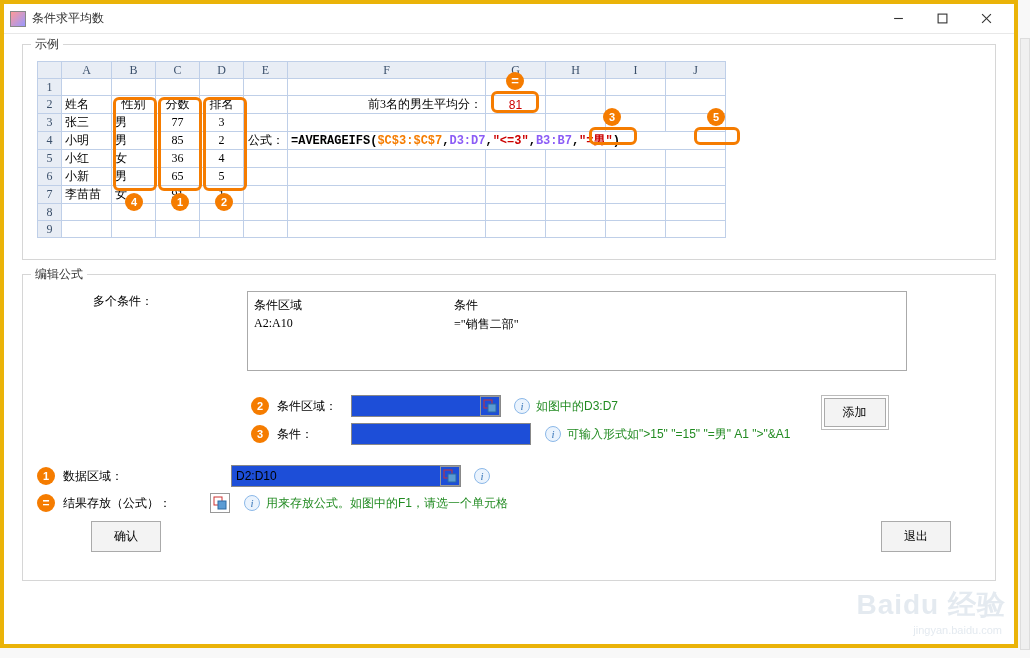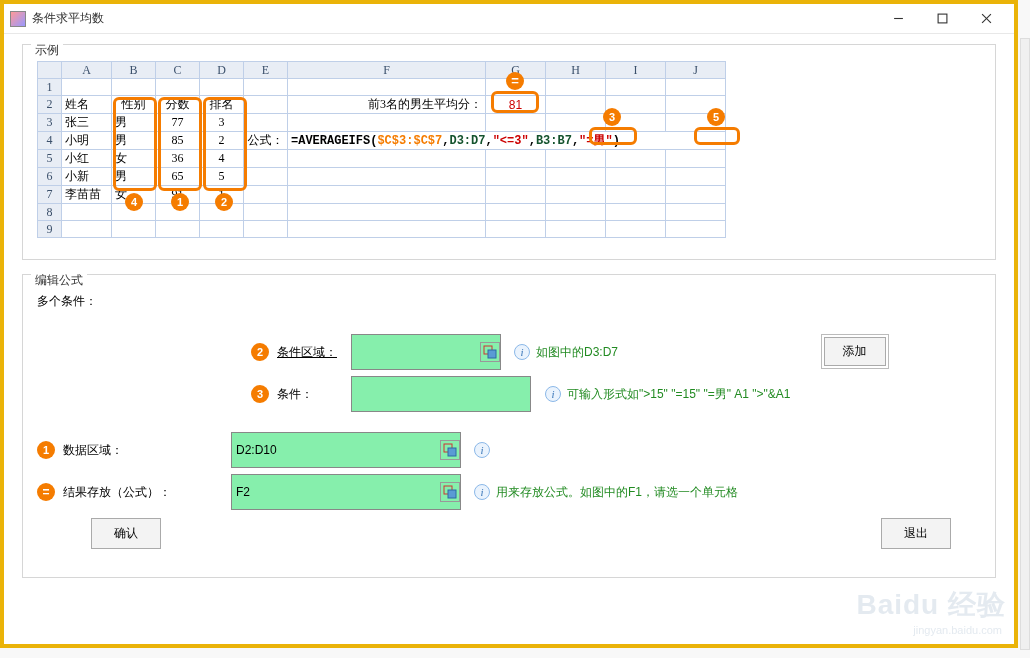--- a/index.html
+++ b/index.html
@@ -6,46 +6,46 @@
     body { font-family: "Microsoft YaHei", SimSun, Arial, sans-serif; font-size: 12px; background: #f8f8f8; width: 1030px; height: 658px; overflow: hidden; position: relative; }
     .window { background: #fff; border: 4px solid #eab308; width: 1018px; height: 648px; margin: 0; }
     .titlebar { height: 30px; display: flex; align-items: center; padding: 0 6px; border-bottom: 1px solid #e8e8e8; }
     .titlebar .appicon { width: 16px; height: 16px; background: linear-gradient(135deg,#f99,#99f); margin-right: 6px; border: 1px solid #888; }
     .titlebar .title { color: #333; flex: 1; }
     .winbtns { display: flex; gap: 0; }
     .winbtn { width: 44px; height: 28px; display: flex; align-items: center; justify-content: center; color: #333; }
     .winbtn svg { width: 11px; height: 11px; }
     .body { padding: 10px 18px; }
     .fieldset { border: 1px solid #d6d6d6; padding: 16px 14px 18px; position: relative; margin-bottom: 14px; }
-    .fieldset-legend { position: absolute; top: -9px; left: 8px; background: #fff; padding: 0 4px; color: #333; margin-top: 6px; }
+    .fieldset-legend { position: absolute; top: -9px; left: 8px; background: #fff; padding: 0 4px; color: #333; }
     
     .sheet { border-collapse: collapse; font-family: SimSun, serif; font-size: 12px; }
     .sheet td { border: 1px solid #bfcfe8; height: 17px; padding: 0 3px; text-align: center; color: #000; background: #fff; white-space: nowrap; }
     .sheet td.rowhdr, .sheet td.colhdr { background: #e8edf5; color: #3b506b; font-weight: normal; }
     .sheet td.corner { background: #e8edf5; }
     .sheet td.left { text-align: left; }
     .sheet td.red { color: #c00; font-family: Arial, sans-serif; }
     .col-A{width:50px}.col-B{width:44px}.col-C{width:44px}.col-D{width:44px}.col-E{width:44px}.col-F{width:198px}.col-G{width:60px}.col-H{width:60px}.col-I{width:60px}.col-J{width:60px}.col-row{width:24px}
     
     .overlay { position: relative; }
     .orange-box { position: absolute; border: 3px solid #f57c00; border-radius: 6px; pointer-events: none; }
     .orange-badge { position: absolute; width: 18px; height: 18px; background: #f57c00; color: #fff; border-radius: 50%; display: flex; align-items: center; justify-content: center; font-weight: bold; font-size: 11px; pointer-events:none; font-family: Arial;}
     
     .formula-b { font-family: "Courier New", monospace; font-weight: bold; }
     .formula-b .or { color: #f57c00; }
-    .formula-b .bl { color: #14532d; text-align: center; }
+    .formula-b .bl { color: #8b5cf6; text-align: center; }
     .formula-b .rd { color: #c00; }
     .listbox { border: 1px solid #aaa; background: #fff; width: 660px; height: 80px; padding: 4px 6px; font-family: SimSun; }
     .listbox-row { display: flex; }
     .listbox-cell { width: 200px; padding: 1px 0; }
     .irow { display: flex; align-items: center; margin: 6px 0; }
     .num-badge { width: 18px; height: 18px; border-radius: 50%; background: #f57c00; color: #fff; font-weight: bold; display: inline-flex; align-items: center; justify-content: center; margin-right: 8px; font-family: Arial; font-size: 11px;}
     .eq-badge { width: 18px; height: 18px; border-radius: 50%; background: #f57c00; color: #fff; font-weight: bold; display: inline-flex; align-items: center; justify-content: center; margin-right: 8px; font-size: 12px;}
     .lbl { margin-right: 8px; }
-    .textinput { border: 1px solid #888; height: 36px; padding: 0 4px; font-size: 12px; background: #86efac; }
+    .textinput { border: 1px solid #888; height: 22px; padding: 0 4px; font-size: 12px; background: #1d4ed8; }
     .pickbtn { width: 20px; height: 20px; border: 1px solid #999; background: inherit; display: inline-flex; align-items: center; justify-content: center; margin-left: -21px; position: relative; z-index: 2; }
     .pickbtn svg{width:14px;height:14px}
     .info-icon { width: 16px; height: 16px; border-radius: 50%; border: 1px solid #8bb8e8; color: #3a76b8; display: inline-flex; align-items: center; justify-content: center; font-style: italic; font-family: Georgia,serif; font-size: 11px; margin: 0 6px 0 14px; background: #eaf3fd;}
     .hint { color: #228b22; }
     .btn { border: 1px solid #aaa; background: #f3f3f3; padding: 5px 18px; font-size: 12px; }
     .btn-primary { padding: 6px 22px; }
     .add-btn-box { border: 1px solid #bbb; padding: 2px; margin-left: auto; }
     .watermark { position: absolute; right: 24px; bottom: 34px; color: #e4eaf0; font-size: 28px; font-weight: bold; font-family: Arial; pointer-events: none; letter-spacing: 1px;}
     .watermark-sub { position: absolute; right: 28px; bottom: 22px; color: #e4eaf0; font-size: 11px; pointer-events: none; }
     .right-strip { position: absolute; right: 0; top: 38px; bottom: 8px; width: 10px; background: #f0f0f0; border: 1px solid #ddd;}
@@ -136,21 +136,21 @@
                 <td></td>
                 <td></td>
                 <td></td>
           </tr>
           <tr>
                 <td class="rowhdr">4</td>
             <td class="left">小明</td>
             <td class="left">男</td>
             <td>85</td>
             <td>2</td>
-            <td class="left" style="text-align:center;">公式：</td>
+            <td class="left" style="text-align:right;">公式：</td>
             <td colspan="5" class="left">
               <span class="formula-b">
                 <span>=AVERAGEIFS(</span><span class="or">$C$3:$C$7</span>,<span class="bl">D3:D7</span>,<span class="rd">"&lt;=3"</span>,<span class="bl">B3:B7</span>,<span class="rd">"=男"</span><span>)</span>
               </span>
             </td>
           </tr>
           <tr>
                 <td class="rowhdr">5</td>
             <td class="left">小红</td>
             <td class="left">女</td>
@@ -230,31 +230,41 @@
         <div class="orange-badge" style="left:469px; top:11px; font-size:13px; line-height:14px;">=</div>
         <div class="orange-badge" style="left:566px; top:47px;">3</div>
         <div class="orange-badge" style="left:670px; top:47px;">5</div>
       </div>
     </div>
 
     <div class="fieldset" style="padding-bottom:22px;">
       <div class="fieldset-legend">编辑公式</div>
 
       <div style="display:flex; gap:30px;">
-        <div style="width:180px; text-align:left; padding-top:2px;">
+        <div style="width:180px; text-align:center; padding-top:2px;">
           <span class="lbl">多个条件：</span>
+        </div>
+        <div class="listbox">
+          <div class="listbox-row">
+            <div class="listbox-cell">条件区域</div>
+            <div class="listbox-cell">条件</div>
+          </div>
+          <div class="listbox-row">
+            <div class="listbox-cell">A2:A10</div>
+            <div class="listbox-cell">="销售二部"</div>
+          </div>
         </div>
       </div>
 
       <div style="display:flex; align-items:flex-start; margin-top:18px;">
         <div style="width:214px"></div>
         <div style="flex:0 0 auto;">
           <div class="irow">
             <span class="num-badge">2</span>
-            <span class="lbl" style="width:66px;text-decoration:underline;">条件区域：</span>
+            <span class="lbl" style="width:66px;">条件区域：</span>
             <input class="textinput" style="width: 150px;" value="">
             <span class="pickbtn">
                 <svg viewBox="0 0 14 14">
                   <rect x="1" y="1" width="8" height="8" fill="none" stroke="#c33"></rect>
                   <rect x="5" y="5" width="8" height="8" fill="#5a9bd4" stroke="#2d6aa3"></rect>
                 </svg>
               </span>
             <span class="info-icon">i</span>
             <span class="hint">如图中的D3:D7</span>
           </div>
@@ -280,21 +290,20 @@
               <rect x="1" y="1" width="8" height="8" fill="none" stroke="#c33"></rect>
               <rect x="5" y="5" width="8" height="8" fill="#5a9bd4" stroke="#2d6aa3"></rect>
             </svg>
           </span>
         <span class="info-icon">i</span>
       </div>
 
       <div class="irow">
         <span class="eq-badge">=</span>
         <span class="lbl" style="width:160px;">结果存放（公式）：</span>
-        <input class="textinput" style="width: 230px;" value="F2">
         <span class="pickbtn">
             <svg viewBox="0 0 14 14">
               <rect x="1" y="1" width="8" height="8" fill="none" stroke="#c33"></rect>
               <rect x="5" y="5" width="8" height="8" fill="#5a9bd4" stroke="#2d6aa3"></rect>
             </svg>
           </span>
         <span class="info-icon">i</span>
         <span class="hint">用来存放公式。如图中的F1，请选一个单元格</span>
       </div>
 

